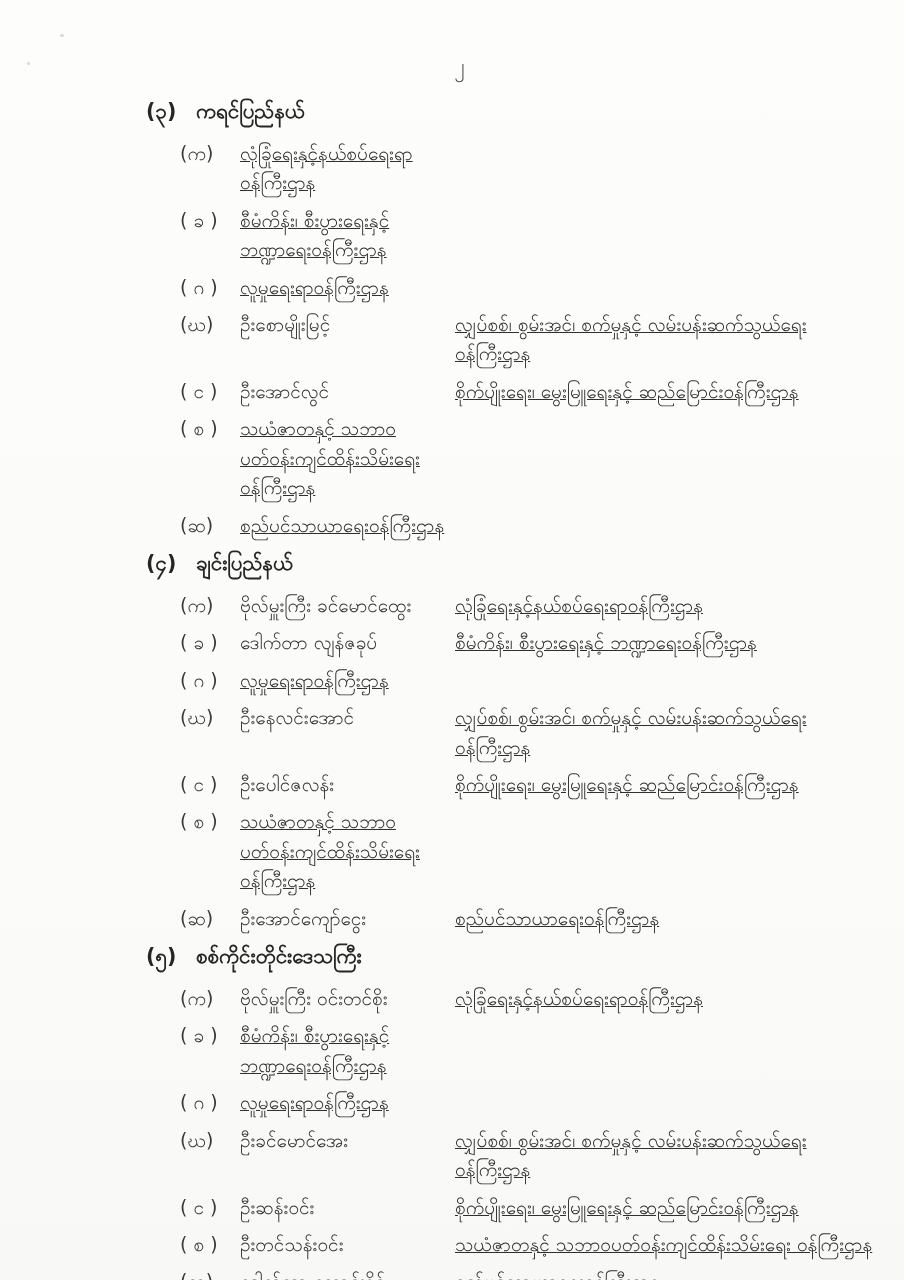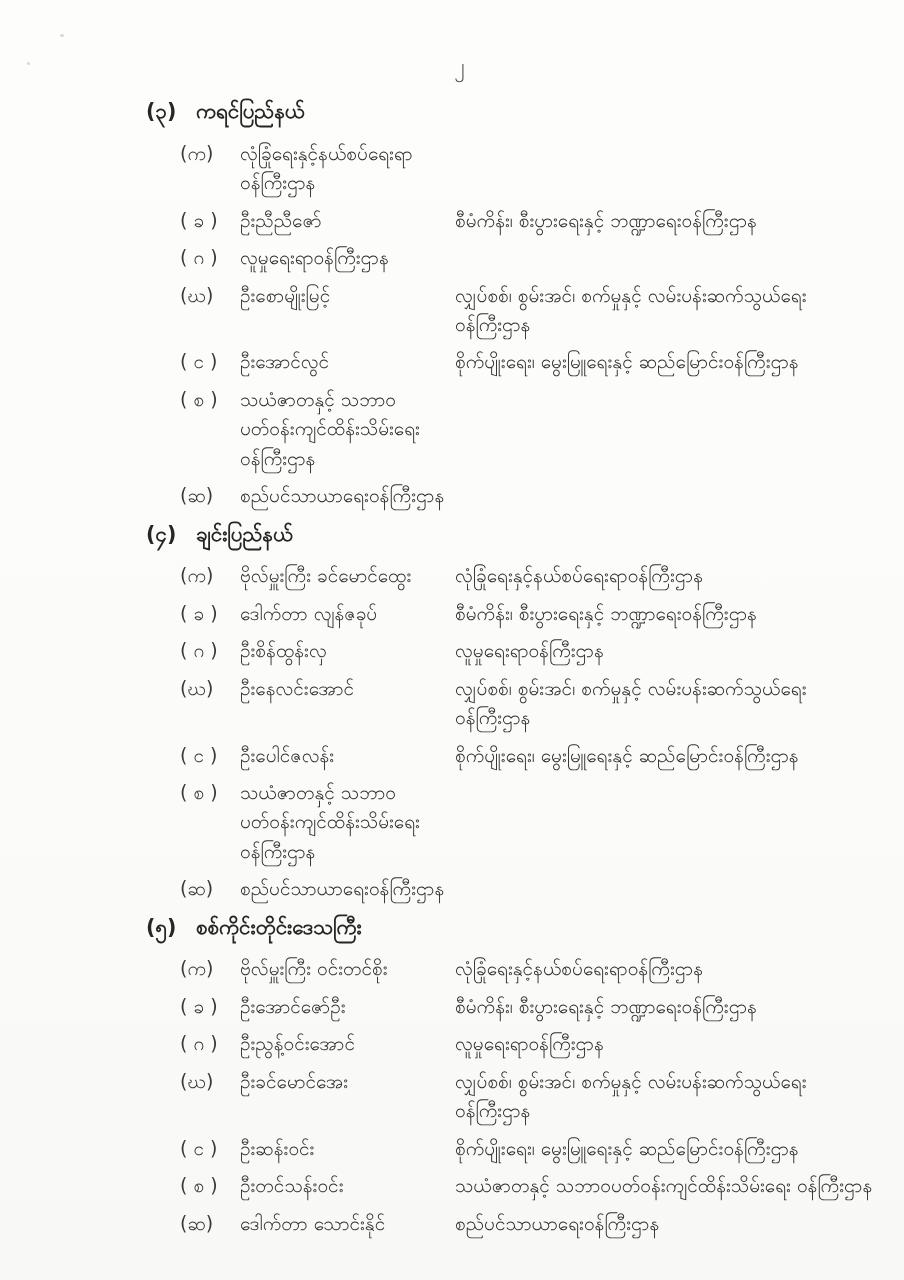--- a/index.html
+++ b/index.html
@@ -56,21 +56,21 @@
   .entry {
     display: grid;
     grid-template-columns: 60px 215px 1fr;
     align-items: start;
     font-size: 19px;
     line-height: 1.55;
     margin-bottom: 8px;
     color: #343432;
   }
   .entry .lbl { color: #3a3a38; }
-  .entry .mn { color: #30302e; }
+  .entry .mn { color: #30302e; text-decoration: underline; }
 </style>
 </head>
 <body>
 
 <div class="page">
   <span class="scan-speck speck-a"></span>
   <span class="scan-speck speck-b"></span>
 
   <div class="page-number">၂</div>
 
@@ -81,21 +81,20 @@
         <span class="section-num">(၃)</span>
         <span class="section-title">ကရင်ပြည်နယ်</span>
       </div>
       <div class="entries">
         <div class="entry">
           <span class="lbl">(က)</span>
           <span class="mn">လုံခြုံရေးနှင့်နယ်စပ်ရေးရာဝန်ကြီးဌာန</span>
         </div>
         <div class="entry">
           <span class="lbl">( ခ )</span>
-          <span class="nm">ဦးညီညီဇော်</span>
           <span class="mn">စီမံကိန်း၊ စီးပွားရေးနှင့် ဘဏ္ဍာရေးဝန်ကြီးဌာန</span>
         </div>
         <div class="entry">
           <span class="lbl">( ဂ )</span>
           <span class="mn">လူမှုရေးရာဝန်ကြီးဌာန</span>
         </div>
         <div class="entry">
           <span class="lbl">(ဃ)</span>
           <span class="nm">ဦးစောမျိုးမြင့်</span>
           <span class="mn">လျှပ်စစ်၊ စွမ်းအင်၊ စက်မှုနှင့် လမ်းပန်းဆက်သွယ်ရေး ဝန်ကြီးဌာန</span>
@@ -127,63 +126,61 @@
           <span class="nm">ဗိုလ်မှူးကြီး ခင်မောင်ထွေး</span>
           <span class="mn">လုံခြုံရေးနှင့်နယ်စပ်ရေးရာဝန်ကြီးဌာန</span>
         </div>
         <div class="entry">
           <span class="lbl">( ခ )</span>
           <span class="nm">ဒေါက်တာ လျန်ဇခုပ်</span>
           <span class="mn">စီမံကိန်း၊ စီးပွားရေးနှင့် ဘဏ္ဍာရေးဝန်ကြီးဌာန</span>
         </div>
         <div class="entry">
           <span class="lbl">( ဂ )</span>
-          <span class="nm">ဦးစိန်ထွန်းလှ</span>
           <span class="mn">လူမှုရေးရာဝန်ကြီးဌာန</span>
         </div>
         <div class="entry">
           <span class="lbl">(ဃ)</span>
           <span class="nm">ဦးနေလင်းအောင်</span>
           <span class="mn">လျှပ်စစ်၊ စွမ်းအင်၊ စက်မှုနှင့် လမ်းပန်းဆက်သွယ်ရေး ဝန်ကြီးဌာန</span>
         </div>
         <div class="entry">
           <span class="lbl">( င )</span>
           <span class="nm">ဦးပေါင်ဇလန်း</span>
           <span class="mn">စိုက်ပျိုးရေး၊ မွေးမြူရေးနှင့် ဆည်မြောင်းဝန်ကြီးဌာန</span>
         </div>
         <div class="entry">
           <span class="lbl">( စ )</span>
           <span class="mn">သယံဇာတနှင့် သဘာဝပတ်ဝန်းကျင်ထိန်းသိမ်းရေး ဝန်ကြီးဌာန</span>
         </div>
         <div class="entry">
           <span class="lbl">(ဆ)</span>
+          <span class="nm">ဦးအောင်ကျော်ငွေး</span>
           <span class="mn">စည်ပင်သာယာရေးဝန်ကြီးဌာန</span>
         </div>
       </div>
     </div>
 
     <div class="section">
       <div class="section-header">
         <span class="section-num">(၅)</span>
         <span class="section-title">စစ်ကိုင်းတိုင်းဒေသကြီး</span>
       </div>
       <div class="entries">
         <div class="entry">
           <span class="lbl">(က)</span>
           <span class="nm">ဗိုလ်မှူးကြီး ဝင်းတင်စိုး</span>
           <span class="mn">လုံခြုံရေးနှင့်နယ်စပ်ရေးရာဝန်ကြီးဌာန</span>
         </div>
         <div class="entry">
           <span class="lbl">( ခ )</span>
-          <span class="nm">ဦးအောင်ဇော်ဦး</span>
           <span class="mn">စီမံကိန်း၊ စီးပွားရေးနှင့် ဘဏ္ဍာရေးဝန်ကြီးဌာန</span>
         </div>
         <div class="entry">
           <span class="lbl">( ဂ )</span>
-          <span class="nm">ဦးညွန့်ဝင်းအောင်</span>
           <span class="mn">လူမှုရေးရာဝန်ကြီးဌာန</span>
         </div>
         <div class="entry">
           <span class="lbl">(ဃ)</span>
           <span class="nm">ဦးခင်မောင်အေး</span>
           <span class="mn">လျှပ်စစ်၊ စွမ်းအင်၊ စက်မှုနှင့် လမ်းပန်းဆက်သွယ်ရေး ဝန်ကြီးဌာန</span>
         </div>
         <div class="entry">
           <span class="lbl">( င )</span>
           <span class="nm">ဦးဆန်းဝင်း</span>

